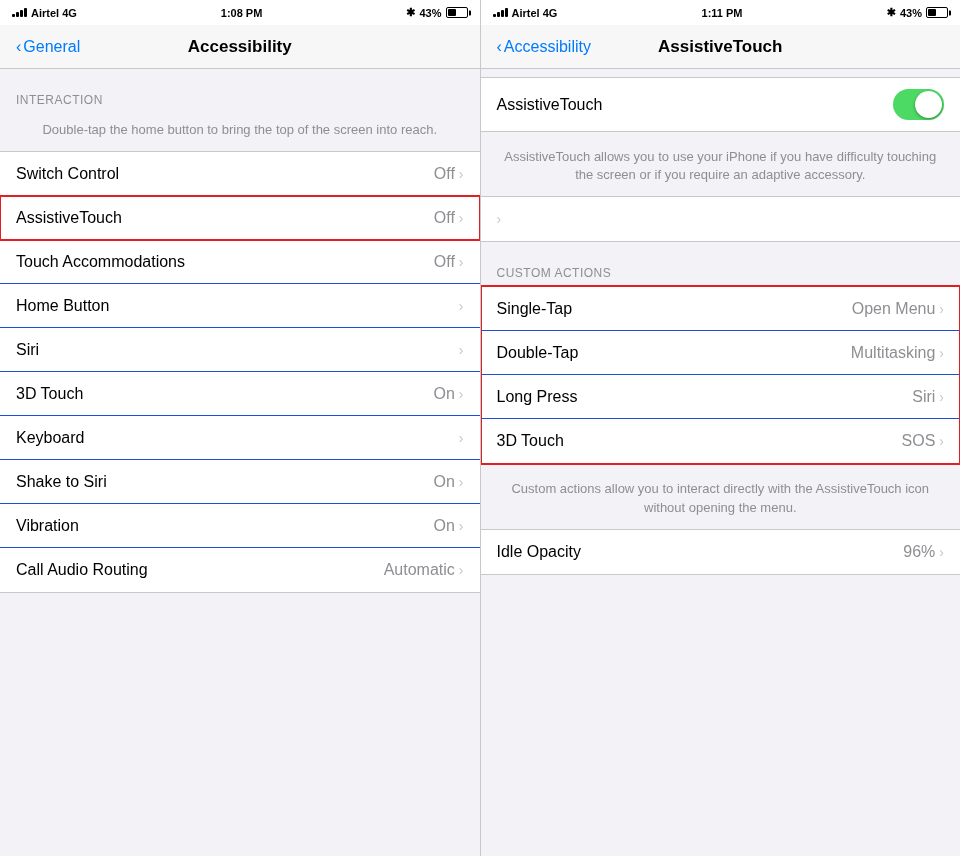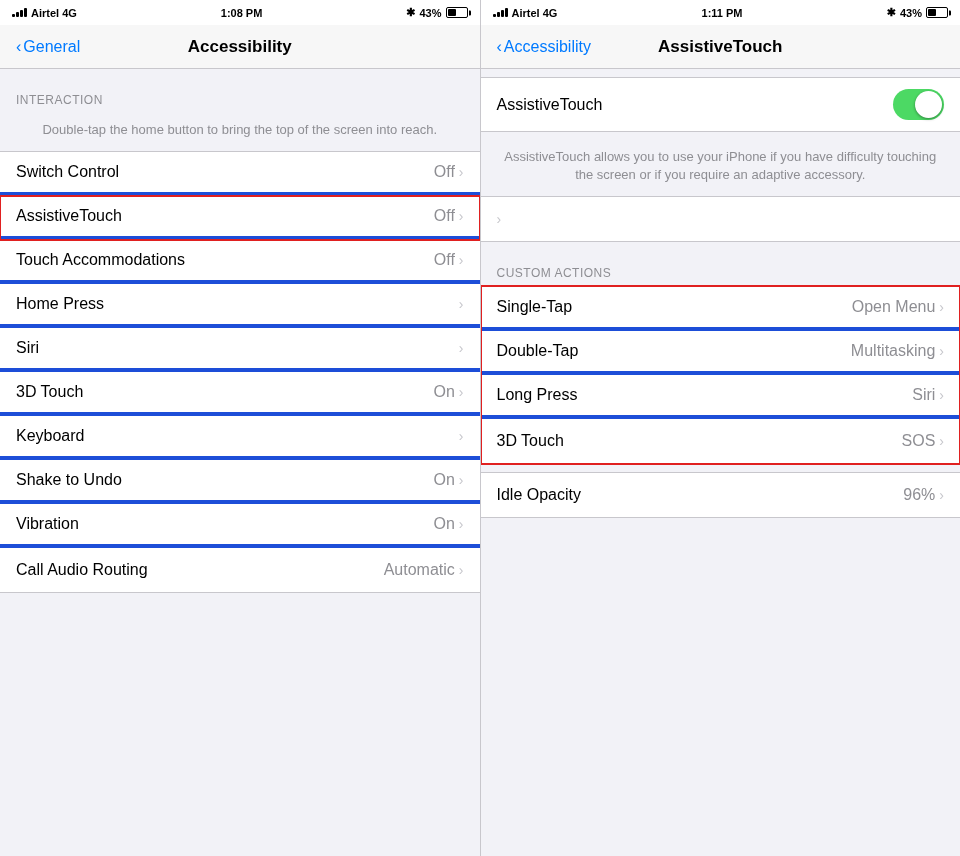--- a/index.html
+++ b/index.html
@@ -113,21 +113,21 @@
       border-top: 1px solid #c8c7cc;
       border-bottom: 1px solid #c8c7cc;
       margin-bottom: 8px;
     }
 
     .list-item {
       display: flex;
       align-items: center;
       justify-content: space-between;
       padding: 11px 16px;
-      border-bottom: 4px solid #1d4ed8;
+      border-bottom: 1px solid #1d4ed8;
       background: #fff;
       min-height: 44px;
       cursor: pointer;
     }
     .list-item:last-child {
       border-bottom: none;
     }
     .list-item-label {
       font-size: 16px;
       color: #000;
@@ -258,21 +258,21 @@
 
       <div class="list-item">
         <span class="list-item-label">Touch Accommodations</span>
         <div class="list-item-right">
           <span class="list-item-value">Off</span>
           <span class="chevron">›</span>
         </div>
       </div>
 
       <div class="list-item">
-        <span class="list-item-label">Home Press</span>
+        <span class="list-item-label">Home Button</span>
         <div class="list-item-right">
           <span class="chevron">›</span>
         </div>
       </div>
 
       <div class="list-item">
         <span class="list-item-label">Siri</span>
         <div class="list-item-right">
           <span class="chevron">›</span>
         </div>
@@ -287,21 +287,21 @@
       </div>
 
       <div class="list-item">
         <span class="list-item-label">Keyboard</span>
         <div class="list-item-right">
           <span class="chevron">›</span>
         </div>
       </div>
 
       <div class="list-item">
-        <span class="list-item-label">Shake to Undo</span>
+        <span class="list-item-label">Shake to Siri</span>
         <div class="list-item-right">
           <span class="list-item-value">On</span>
           <span class="chevron">›</span>
         </div>
       </div>
 
       <div class="list-item">
         <span class="list-item-label">Vibration</span>
         <div class="list-item-right">
           <span class="list-item-value">On</span>
@@ -404,20 +404,21 @@
 
       <div class="list-item">
         <span class="list-item-label">3D Touch</span>
         <div class="list-item-right">
           <span class="list-item-value">SOS</span>
           <span class="chevron">›</span>
         </div>
       </div>
     </div>
 
+    <div class="description-text">Custom actions allow you to interact directly with the AssistiveTouch icon without opening the menu.</div>
 
     <div class="list-group">
       <div class="list-item">
         <span class="list-item-label">Idle Opacity</span>
         <div class="list-item-right">
           <span class="list-item-value">96%</span>
           <span class="chevron">›</span>
         </div>
       </div>
     </div>

